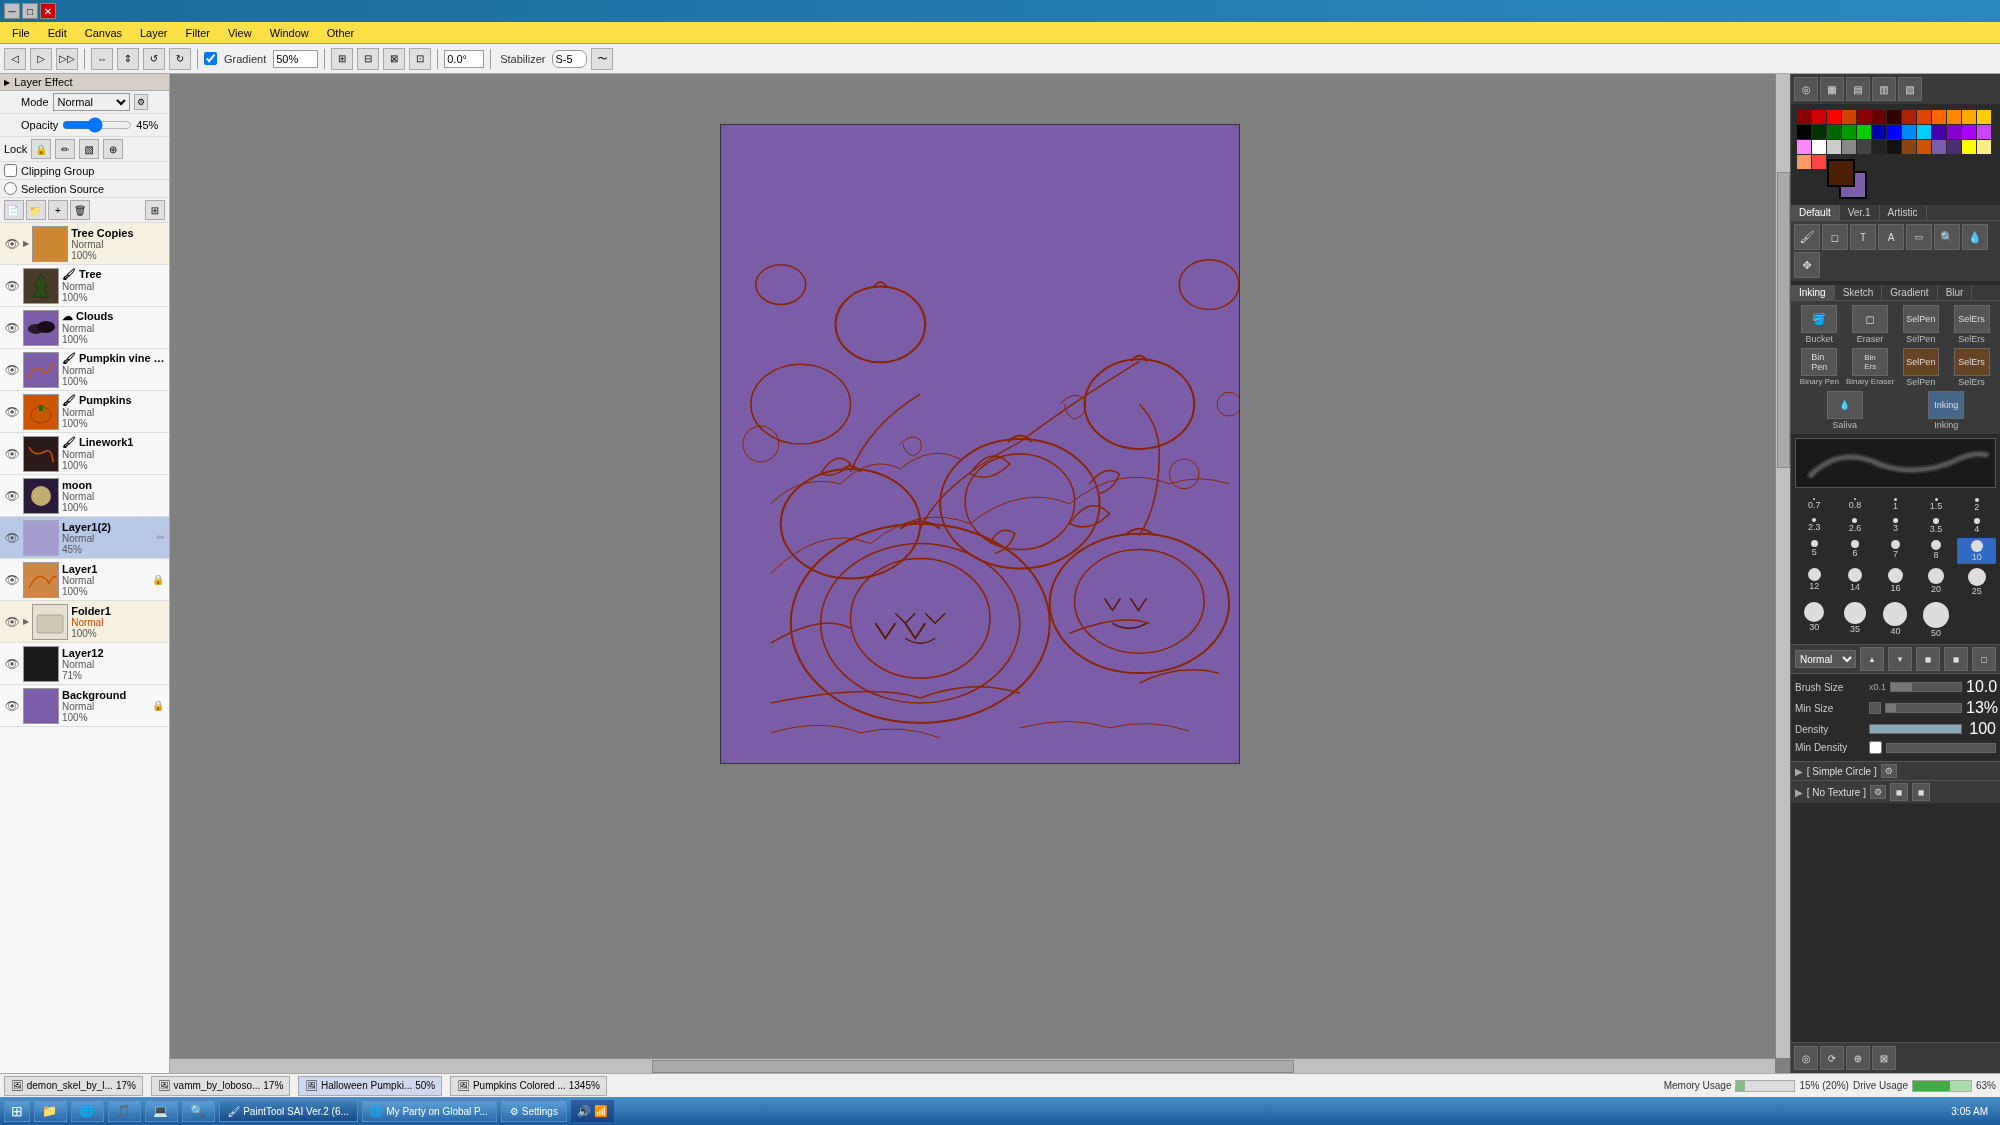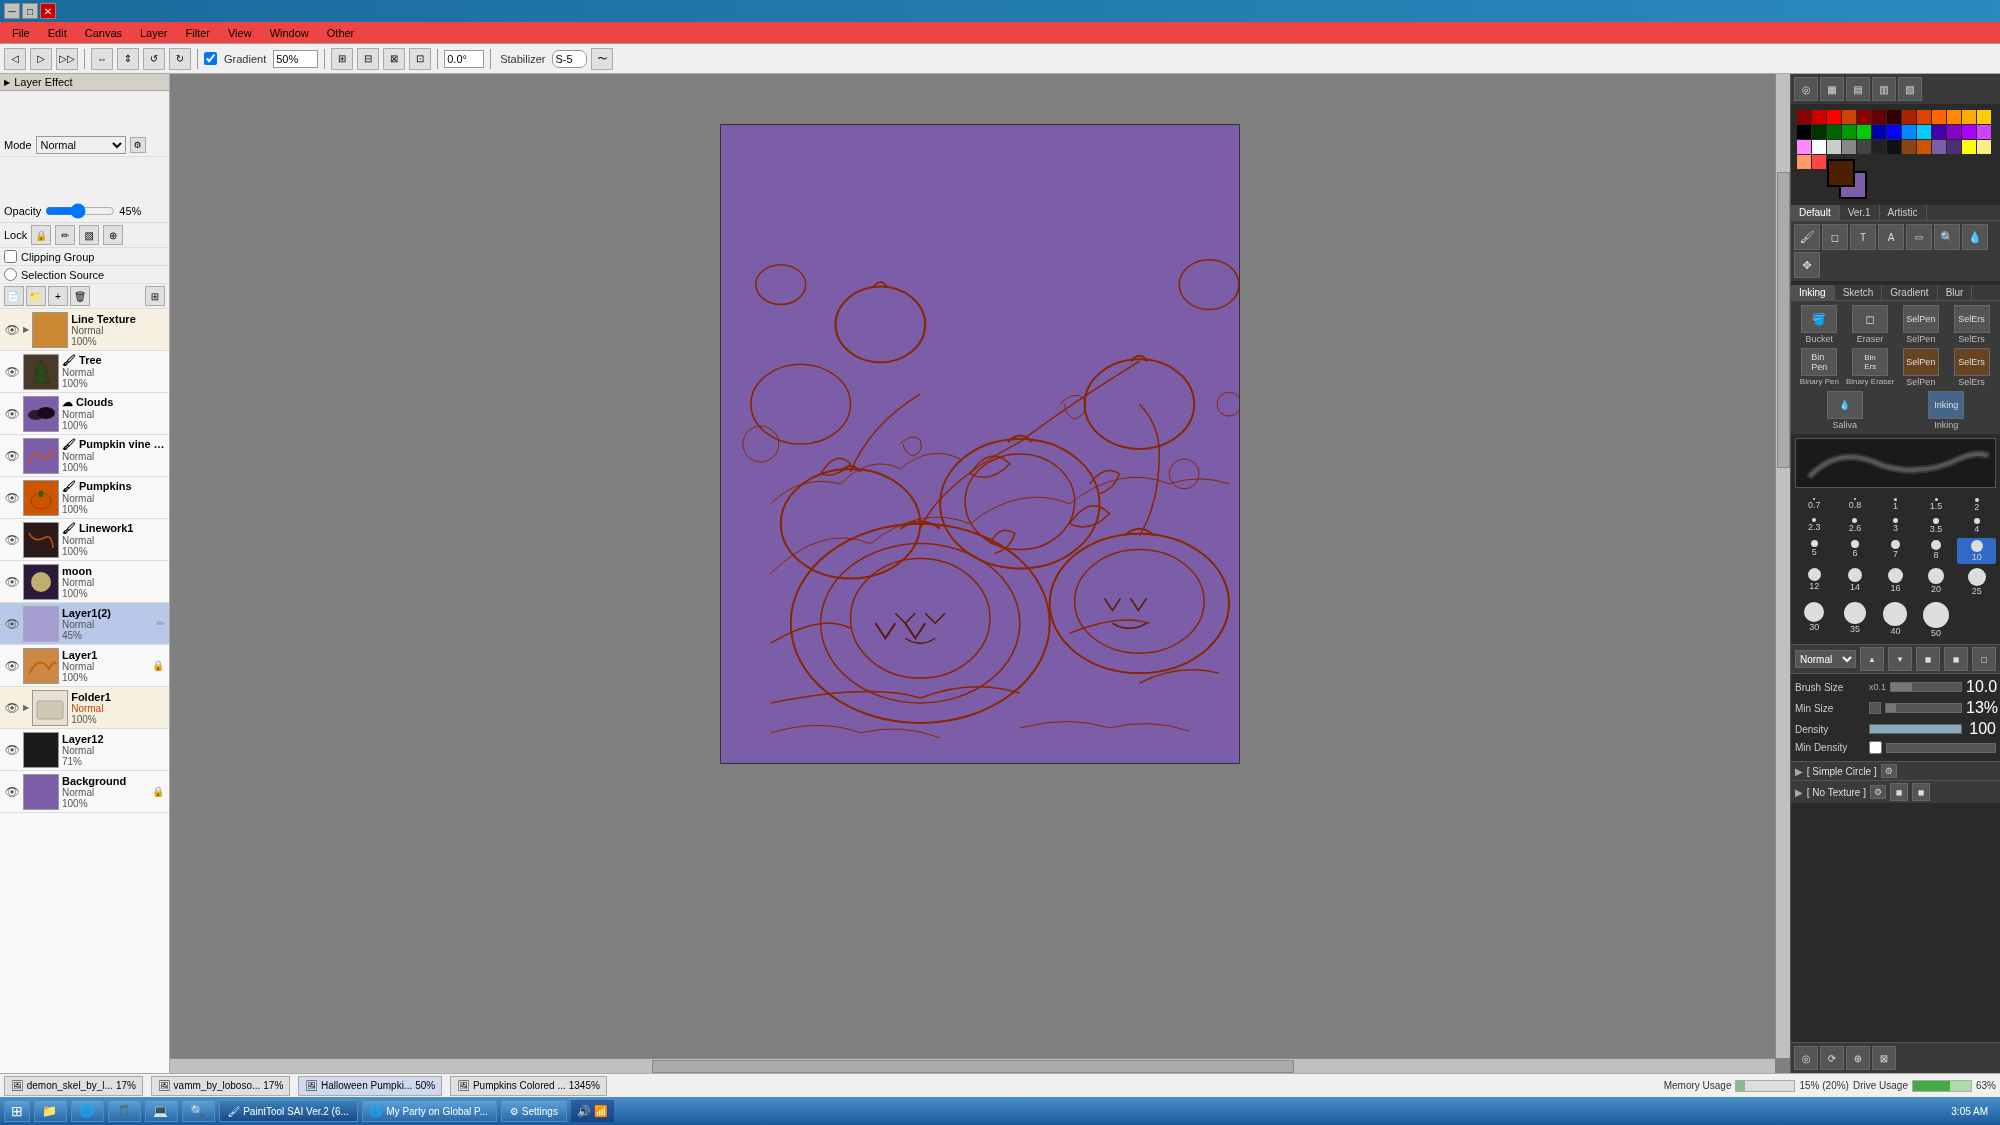--- a/index.html
+++ b/index.html
@@ -20,21 +20,21 @@
     #titlebar-controls span {
       width: 16px; height: 16px;
       background: #c0c0c0;
       border: 1px solid #888;
       display: flex; align-items: center; justify-content: center;
       font-size: 10px; color: #000; cursor: pointer;
     }
 
     
     #menubar {
-      background: #ef4444;
+      background: #fde047;
       border-bottom: 1px solid #999;
       height: 22px;
       display: flex;
       align-items: center;
       padding: 0 4px;
       gap: 2px;
     }
     .menu-item {
       padding: 2px 8px;
       cursor: pointer;
@@ -86,23 +86,22 @@
       background: #d4d0c8;
       border-bottom: 1px solid #aaa;
       padding: 2px 4px;
       font-size: 11px;
       display: flex;
       align-items: center;
       gap: 4px;
     }
 
     #mode-row, #opacity-row {
-      display: flex; align-items: center; padding: 2px 4px; gap: 4px;
+      display: flex; align-items: center; padding: 2px 21px; gap: 4px;
       border-bottom: 1px solid #ddd;
-      margin-top: 43px;
     }
     #mode-row select, #opacity-row input {
       font-size: 11px; height: 18px;
       border: 1px solid #999;
     }
     #mode-row select { width: 90px; }
 
     
     #lock-row {
       display: flex; align-items: center; padding: 2px 4px; gap: 4px;
@@ -487,21 +486,21 @@
       <div class="layer-tool-btn" style="margin-left:auto;">⊞</div>
     </div>
 
     <div id="layer-list">
 
       <div class="layer-item folder">
         <span class="layer-eye">👁</span>
         <span class="folder-arrow">▶</span>
         <div class="layer-thumb" style="background:#cc8833;"></div>
         <div class="layer-info">
-          <div class="layer-name">Line Texture</div>
+          <div class="layer-name">Tree Copies</div>
           <div class="layer-mode">Normal</div>
           <div class="layer-opacity">100%</div>
         </div>
       </div>
 
       <div class="layer-item">
         <span class="layer-eye">👁</span>
         <div class="layer-thumb" style="background:#4a3a2a; border-radius:1px;">
           <svg width="34" height="34" viewBox="0 0 34 34">
               <path d="M17 5 L10 18 L14 18 L9 28 L25 28 L20 18 L24 18 Z" fill="#2a4a1a" stroke="#1a2a0a" stroke-width="0.5"></path>

